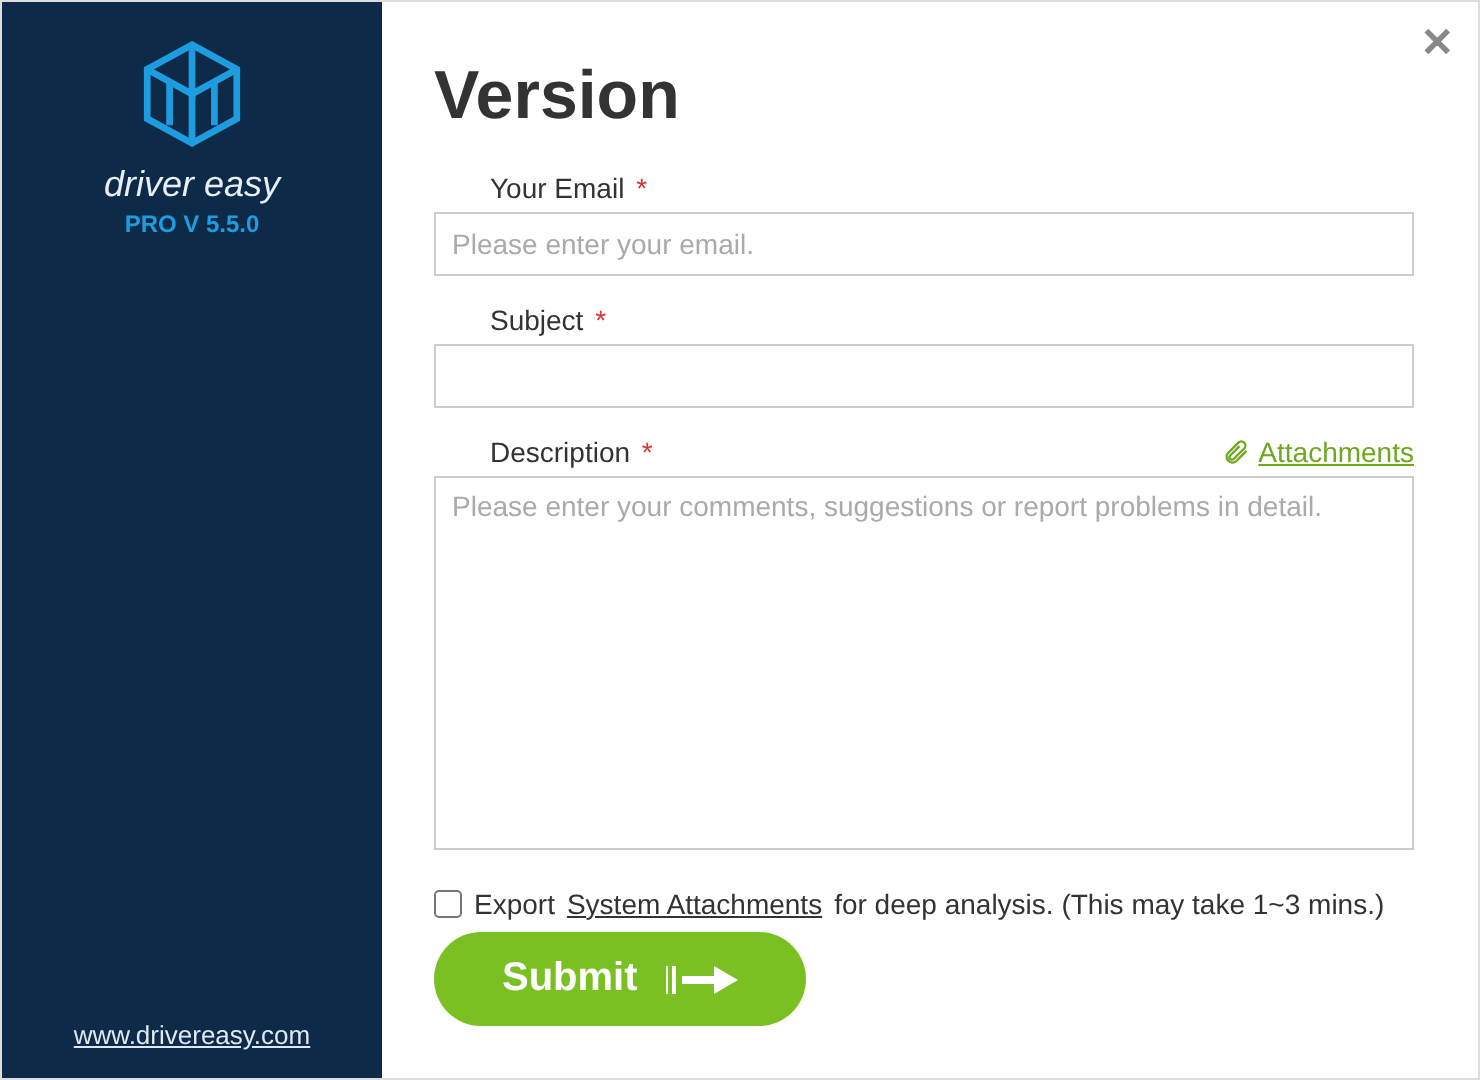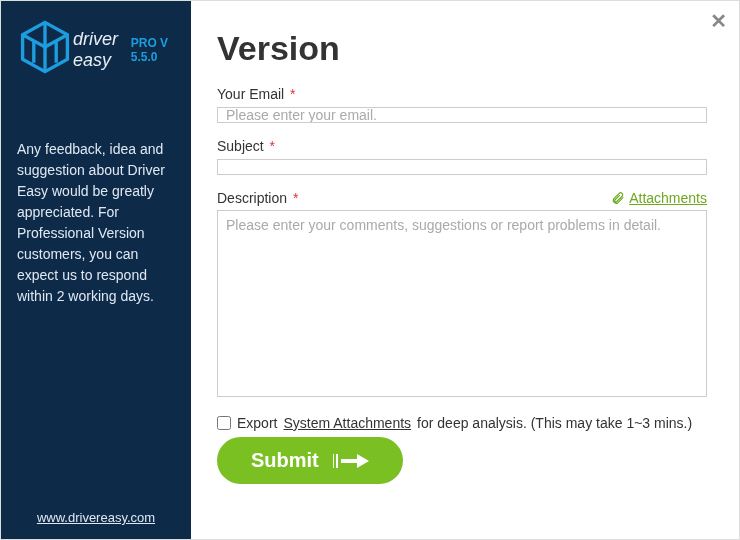--- a/index.html
+++ b/index.html
@@ -1,33 +1,33 @@
 <!DOCTYPE html>
 <html><head>
 <meta charset="utf-8">
 <style>
   * { box-sizing: border-box; margin: 0; padding: 0; }
   html, body { width: 740px; height: 540px; font-family: Arial, Helvetica, sans-serif; overflow: hidden; background: #fff; }
   .window { display: flex; width: 740px; height: 540px; position: relative; border: 1px solid #ddd; }
   .close-btn { position: absolute; top: 8px; right: 12px; font-size: 20px; color: #888; cursor: pointer; font-weight: bold; }
   .sidebar { width: 190px; background: #0d2a48; color: #fff; display: flex; flex-direction: column; align-items: center; padding: 18px 16px 14px 16px; }
-  .logo-wrap { display: flex; flex-direction: row; align-items: center; }
+  .logo-wrap { display: flex; flex-direction: column; align-items: center; }
   .logo-icon svg { width: 56px; height: 56px; }
   .product-name { font-size: 18px; font-style: italic; color: #e8eef5; margin-top: 2px; }
   .version { font-size: 12px; color: #1d9de0; font-weight: bold; margin-top: 2px; }
   .sidebar-text { font-size: 14px; color: #dfe8f2; line-height: 1.5; margin-top: 60px; }
   .sidebar-footer { margin-top: auto; font-size: 13px; }
   .sidebar-footer a { color: #dfe8f2; text-decoration: underline; }
   .main { flex: 1; padding: 22px 32px 20px 26px; position: relative; }
   .title { font-size: 34px; font-weight: bold; color: #333; margin-bottom: 18px; margin-top: 6px; }
   .form-group { margin-bottom: 14px; }
   .label-row { display: flex; align-items: center; justify-content: space-between; margin-bottom: 4px; }
-  .label { font-size: 14px; color: #333; }
+  .label { font-size: 14px; color: #333; margin-left: 28px; }
   .req { color: #d33; margin-left: 2px; }
-  .text-input { width: 100%; height: 16px; border: 1px solid #ccc; padding: 4px 8px; font-size: 14px; color: #555; }
+  .text-input { width: 100%; height: 32px; border: 1px solid #ccc; padding: 4px 8px; font-size: 14px; color: #555; }
   .text-input::placeholder { color: #aaa; }
   .textarea { width: 100%; height: 187px; border: 1px solid #ccc; padding: 6px 8px; font-size: 14px; color: #555; resize: none; font-family: inherit; }
   .textarea::placeholder { color: #aaa; }
   .attach-link { color: #6da81e; font-size: 14px; text-decoration: underline; display: inline-flex; align-items: center; gap: 4px; }
   .clip-icon { width: 14px; height: 14px; display: inline-block; }
   .export-row { display: flex; align-items: center; gap: 6px; font-size: 14px; color: #333; margin-top: 6px; margin-bottom: 6px; }
   .export-row input[type="checkbox"] { width: 14px; height: 14px; }
   .sysinfo-link { color: #333; text-decoration: underline; }
   .submit-btn { background: #7ac023; color: #fff; border: none; border-radius: 28px; padding: 12px 34px; font-size: 20px; font-weight: bold; display: inline-flex; align-items: center; gap: 14px; cursor: pointer; }
   .arrow-icon { display: inline-flex; align-items: center; }
@@ -44,21 +44,20 @@
         <svg viewBox="0 0 100 100">
           <polygon points="50,6 90,28 90,72 50,94 10,72 10,28" fill="none" stroke="#1d9de0" stroke-width="6"></polygon>
           <path d="M50 6 L50 50 L10 28" fill="none" stroke="#1d9de0" stroke-width="6"></path>
           <path d="M50 50 L90 28" fill="none" stroke="#1d9de0" stroke-width="6"></path>
           <path d="M30 40 L30 78 M50 50 L50 94 M70 40 L70 78" stroke="#1d9de0" stroke-width="6"></path>
         </svg>
       </span>
       <div class="product-name">driver easy</div>
       <div class="version">PRO V 5.5.0</div>
     </div>
-    <div class="sidebar-text">Any feedback, idea and suggestion about Driver Easy would be greatly appreciated. For Professional Version customers, you can expect us to respond within 2 working days.</div>
     <div class="sidebar-footer">
       <a href="#">www.drivereasy.com</a>
     </div>
   </div>
 
   <div class="main">
     <h1 class="title">Version</h1>
 
     <div class="form-group">
       <div class="label-row">

